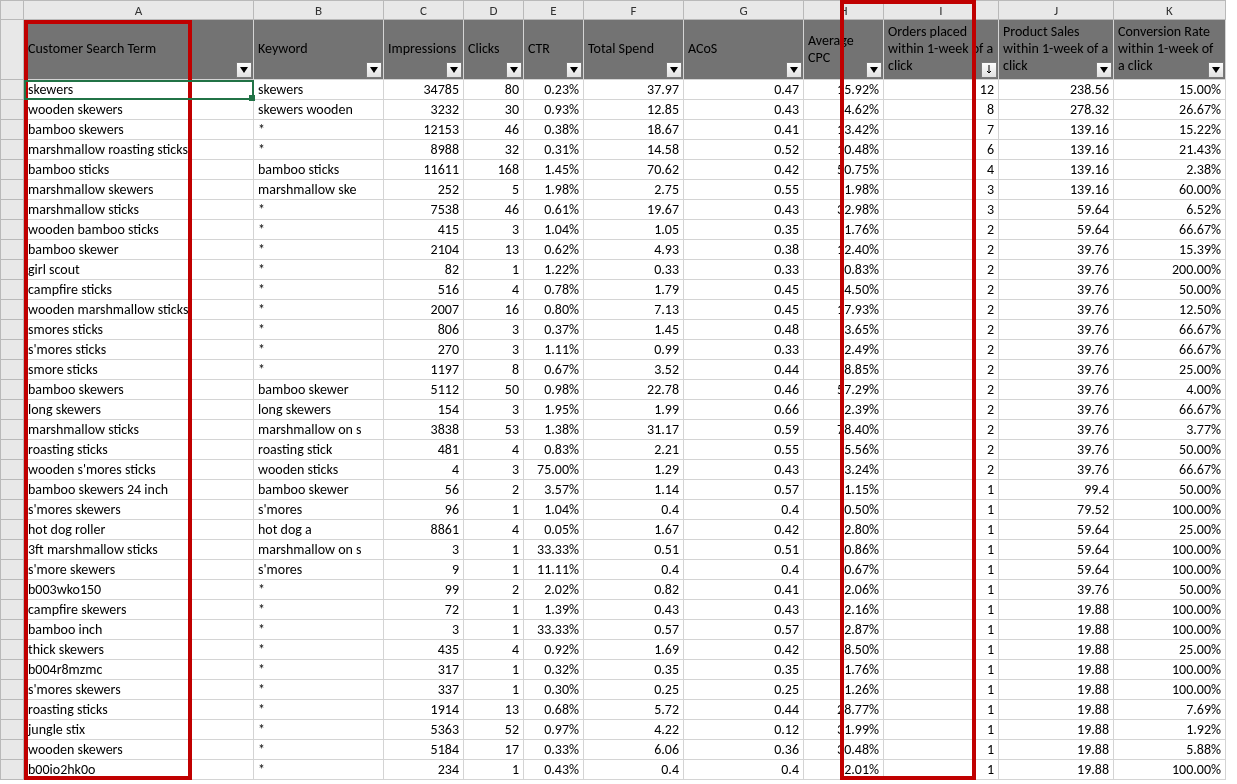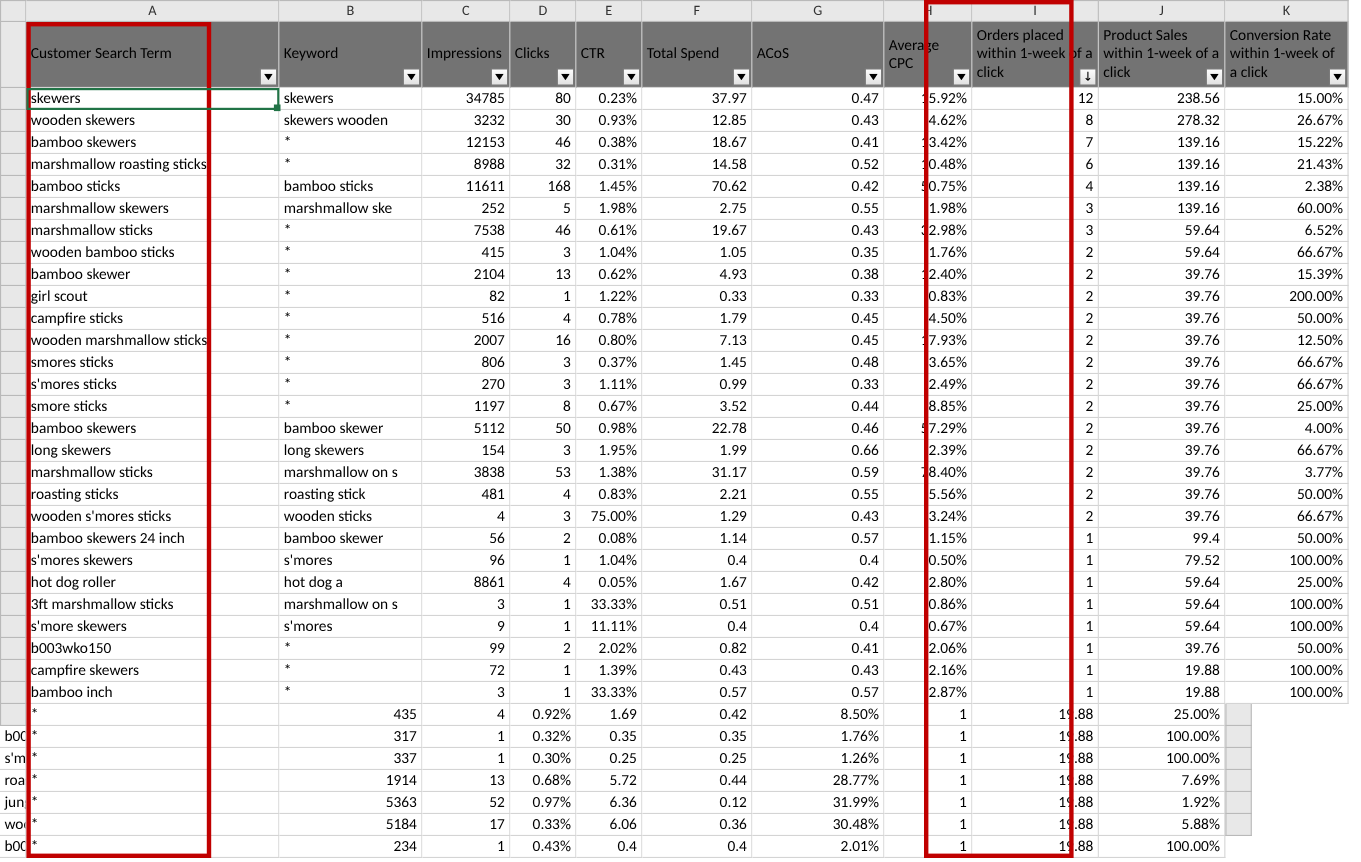--- a/index.html
+++ b/index.html
@@ -437,21 +437,21 @@
     <div class="cell num">0.43</div>
     <div class="cell num">3.24%</div>
     <div class="cell num">2</div>
     <div class="cell num">39.76</div>
     <div class="cell num">66.67%</div>
     <div class="rowhdr"></div>
     <div class="cell">bamboo skewers 24 inch</div>
     <div class="cell">bamboo skewer</div>
     <div class="cell num">56</div>
     <div class="cell num">2</div>
-    <div class="cell num">0.08%</div>
+    <div class="cell num">3.57%</div>
     <div class="cell num">1.14</div>
     <div class="cell num">0.57</div>
     <div class="cell num">1.15%</div>
     <div class="cell num">1</div>
     <div class="cell num">99.4</div>
     <div class="cell num">50.00%</div>
     <div class="rowhdr"></div>
     <div class="cell">s'mores skewers</div>
     <div class="cell">s'mores</div>
     <div class="cell num">96</div>
@@ -529,20 +529,21 @@
     <div class="cell num">3</div>
     <div class="cell num">1</div>
     <div class="cell num">33.33%</div>
     <div class="cell num">0.57</div>
     <div class="cell num">0.57</div>
     <div class="cell num">2.87%</div>
     <div class="cell num">1</div>
     <div class="cell num">19.88</div>
     <div class="cell num">100.00%</div>
     <div class="rowhdr"></div>
+    <div class="cell">thick skewers</div>
     <div class="cell">*</div>
     <div class="cell num">435</div>
     <div class="cell num">4</div>
     <div class="cell num">0.92%</div>
     <div class="cell num">1.69</div>
     <div class="cell num">0.42</div>
     <div class="cell num">8.50%</div>
     <div class="cell num">1</div>
     <div class="cell num">19.88</div>
     <div class="cell num">25.00%</div>
@@ -581,21 +582,21 @@
     <div class="cell num">28.77%</div>
     <div class="cell num">1</div>
     <div class="cell num">19.88</div>
     <div class="cell num">7.69%</div>
     <div class="rowhdr"></div>
     <div class="cell">jungle stix</div>
     <div class="cell">*</div>
     <div class="cell num">5363</div>
     <div class="cell num">52</div>
     <div class="cell num">0.97%</div>
-    <div class="cell num">6.36</div>
+    <div class="cell num">4.22</div>
     <div class="cell num">0.12</div>
     <div class="cell num">31.99%</div>
     <div class="cell num">1</div>
     <div class="cell num">19.88</div>
     <div class="cell num">1.92%</div>
     <div class="rowhdr"></div>
     <div class="cell">wooden skewers</div>
     <div class="cell">*</div>
     <div class="cell num">5184</div>
     <div class="cell num">17</div>

